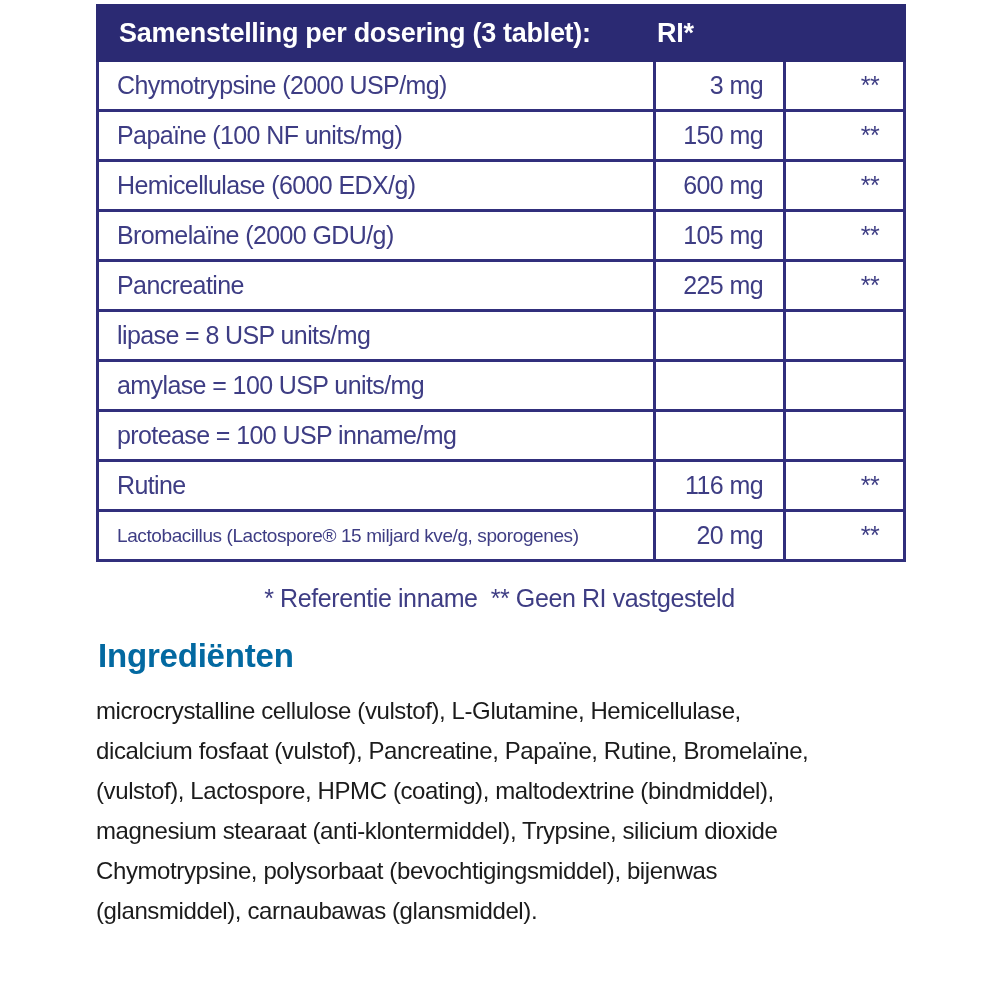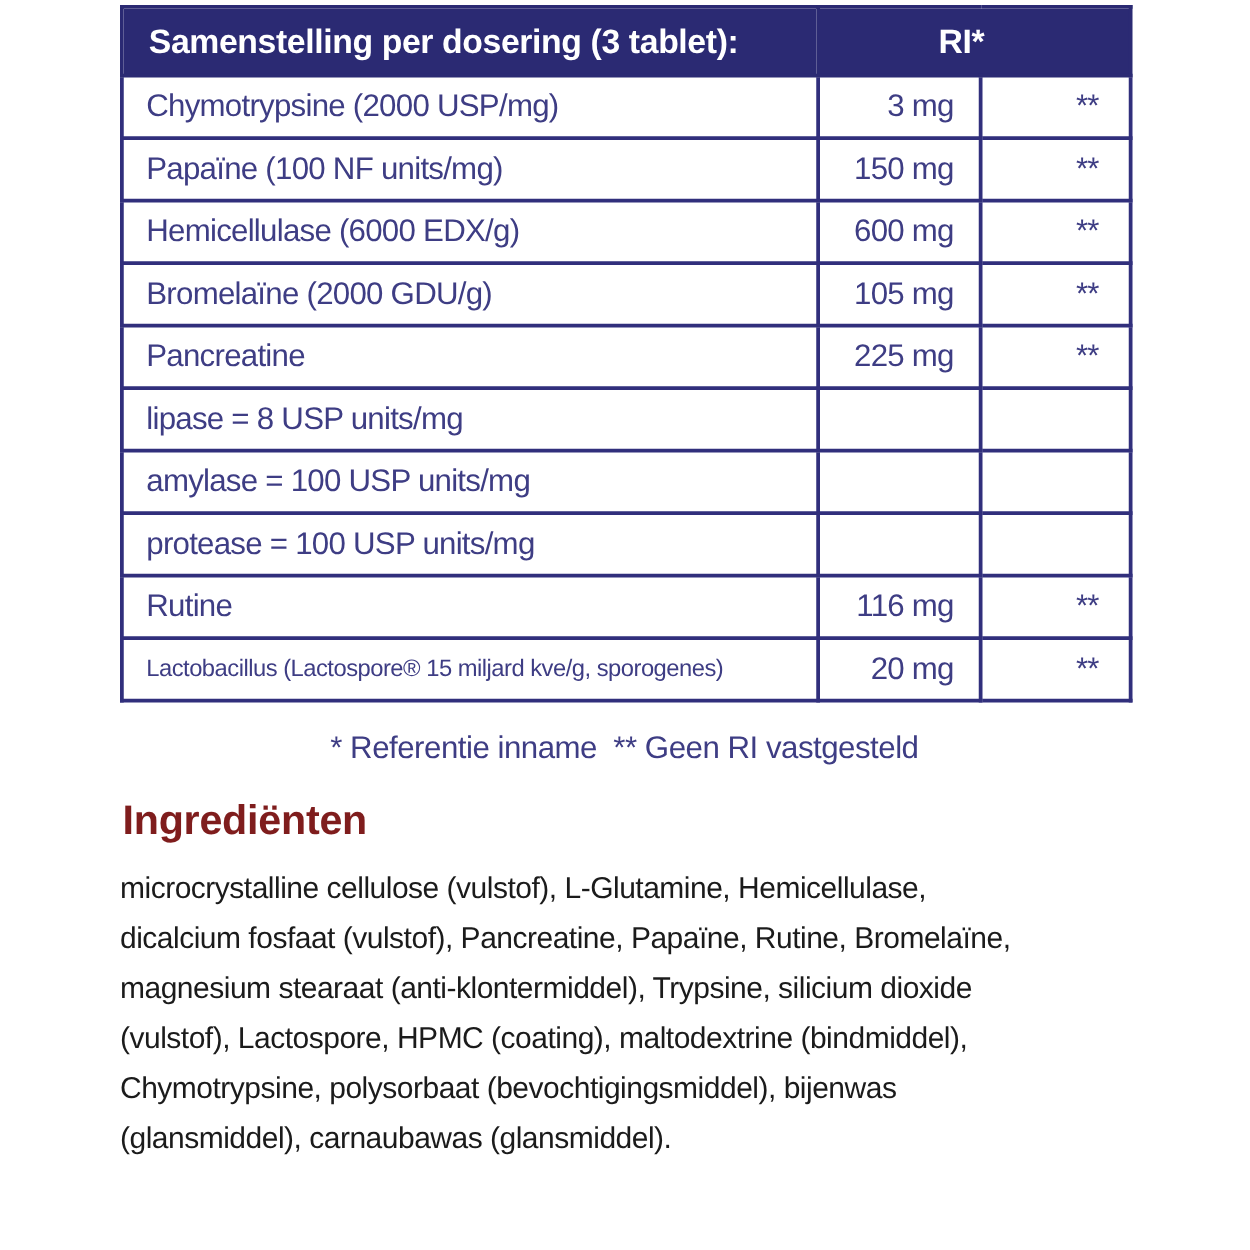--- a/index.html
+++ b/index.html
@@ -30,21 +30,21 @@
   table.comp thead th {
     background: #2b2a73;
     border-color: #2b2a73;
     color: #ffffff;
     height: 50px;
     font-size: 27px;
     font-weight: bold;
     letter-spacing: -0.3px;
   }
   th.hdr-title { text-align: left; padding-left: 20px; }
-  th.hdr-ri    { text-align: center; padding-right: 22px; }
+  th.hdr-ri    { text-align: left; padding-right: 22px; }
   table.comp td {
     height: 45px;
     color: #3e3d84;
     font-size: 25px;
     letter-spacing: -0.6px;
     background: #ffffff;
   }
   td.c-name   { text-align: left;  padding-left: 18px; }
   td.c-amount { text-align: right; padding-right: 20px; }
   td.c-ri     { text-align: right; padding-right: 24px; font-size: 27px; }
@@ -52,21 +52,21 @@
   .footnote {
     margin-top: 22px;
     text-align: center;
     color: #3e3d84;
     font-size: 25px;
     letter-spacing: -0.4px;
     white-space: pre;
   }
   .ing-heading {
     margin: 24px 0 0 2px;
-    color: #7f1d1d;
+    color: #0369a1;
     font-size: 33px;
     font-weight: bold;
     letter-spacing: -0.2px;
   }
   .ingredients {
     margin-top: 16px;
     color: #1b1b1b;
     font-size: 24px;
     letter-spacing: -0.4px;
     line-height: 40px;
@@ -120,21 +120,21 @@
         <td class="c-name">lipase = 8 USP units/mg</td>
         <td class="c-amount"></td>
         <td class="c-ri"></td>
       </tr>
       <tr>
         <td class="c-name">amylase = 100 USP units/mg</td>
         <td class="c-amount"></td>
         <td class="c-ri"></td>
       </tr>
       <tr>
-        <td class="c-name">protease = 100 USP units/mg</td>
+        <td class="c-name">protease = 100 USP inname/mg</td>
         <td class="c-amount"></td>
         <td class="c-ri"></td>
       </tr>
       <tr>
         <td class="c-name">Rutine</td>
         <td class="c-amount">116 mg</td>
         <td class="c-ri">**</td>
       </tr>
       <tr class="small">
         <td class="c-name">Lactobacillus (Lactospore® 15 miljard kve/g, sporogenes)</td>
@@ -144,19 +144,19 @@
     </tbody>
   </table>
 
   <div class="footnote">* Referentie inname  ** Geen RI vastgesteld</div>
 
   <div class="ing-heading">Ingrediënten</div>
 
   <div class="ingredients">
     <div>microcrystalline cellulose (vulstof), L-Glutamine, Hemicellulase,</div>
     <div>dicalcium fosfaat (vulstof), Pancreatine, Papaïne, Rutine, Bromelaïne,</div>
+    <div>(vulstof), Lactospore, HPMC (coating), maltodextrine (bindmiddel),</div>
     <div>magnesium stearaat (anti-klontermiddel), Trypsine, silicium dioxide</div>
-    <div>(vulstof), Lactospore, HPMC (coating), maltodextrine (bindmiddel),</div>
     <div>Chymotrypsine, polysorbaat (bevochtigingsmiddel), bijenwas</div>
     <div>(glansmiddel), carnaubawas (glansmiddel).</div>
   </div>
 
 </div>
 
 </body></html>

